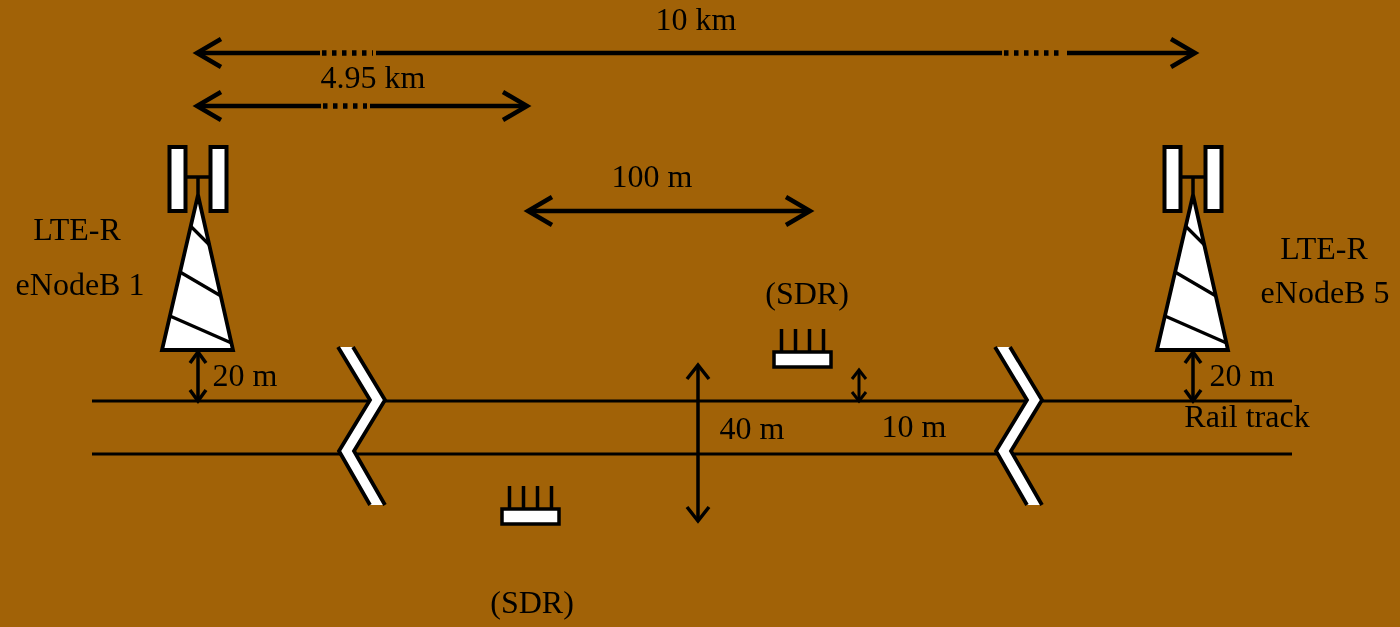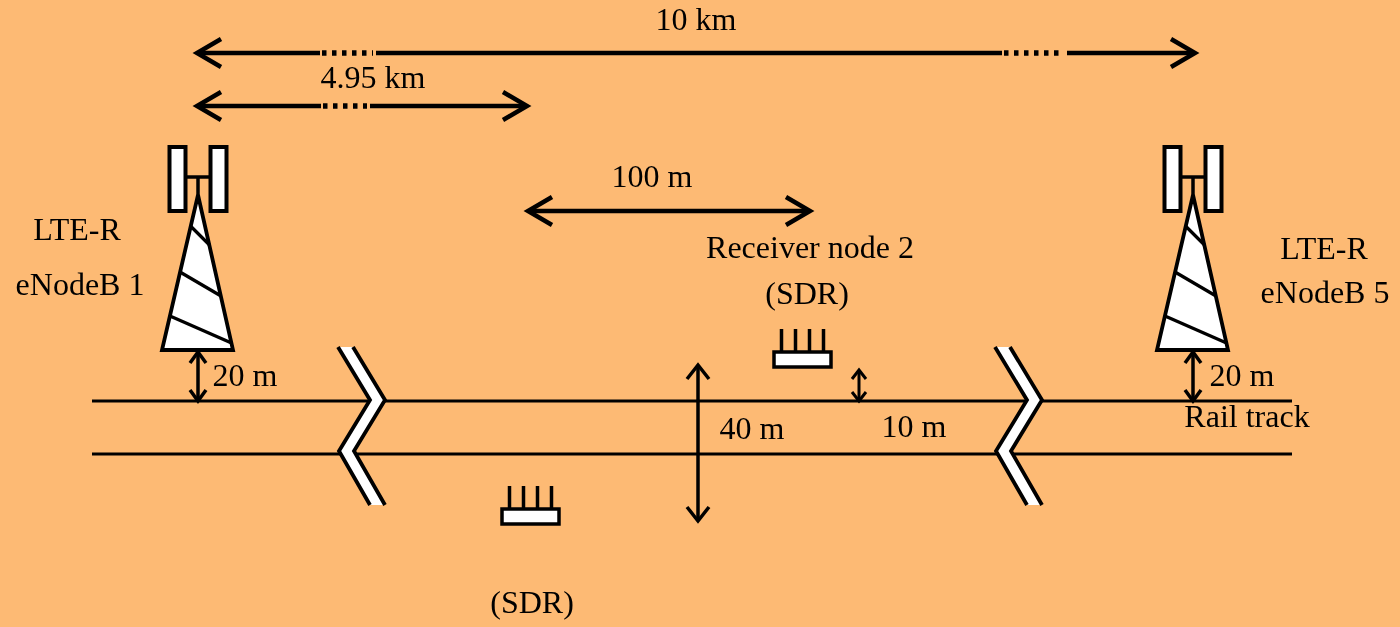--- a/index.html
+++ b/index.html
@@ -1,20 +1,20 @@
 <!DOCTYPE html>
 <html><head>
 <meta charset="utf-8">
 <style>
   html, body { margin: 0; padding: 0; background: #ffffff; }
   .stage {
     position: relative;
     width: 1400px;
     height: 627px;
-    background: #fdba74;
+    background: #a16207;
     overflow: hidden;
     font-family: "Liberation Serif", serif;
   }
   .stage svg { position: absolute; left: 0; top: 0; }
   .lbl {
     position: absolute;
     transform: translate(-50%, -50%);
     font-family: "Liberation Serif", serif;
     font-size: 32px;
     line-height: 1;
@@ -134,21 +134,20 @@
 
   <div class="lbl" style="left:696px; top:19px;">10 km</div>
   <div class="lbl" style="left:373px; top:77px;">4.95 km</div>
   <div class="lbl" style="left:652px; top:176px;">100 m</div>
 
   <div class="lbl" style="left:77px;  top:229px;">LTE-R</div>
   <div class="lbl" style="left:80px;  top:272px;margin-top:12px;">eNodeB 1</div>
   <div class="lbl" style="left:1324px; top:248px;">LTE-R</div>
   <div class="lbl" style="left:1325px; top:292px;">eNodeB 5</div>
 
-  <div class="lbl" style="left:810px; top:247px;">Receiver node 2</div>
   <div class="lbl" style="left:807px; top:293px;">(SDR)</div>
   <div class="lbl" style="left:532px; top:602px;">(SDR)</div>
 
   <div class="lbl" style="left:245px; top:375px;">20 m</div>
   <div class="lbl" style="left:1242px; top:375px;">20 m</div>
   <div class="lbl" style="left:914px; top:382px;margin-top:44px;">10 m</div>
   <div class="lbl" style="left:752px; top:428px;">40 m</div>
   <div class="lbl" style="left:1247px; top:416px;">Rail track</div>
 
 </div>

